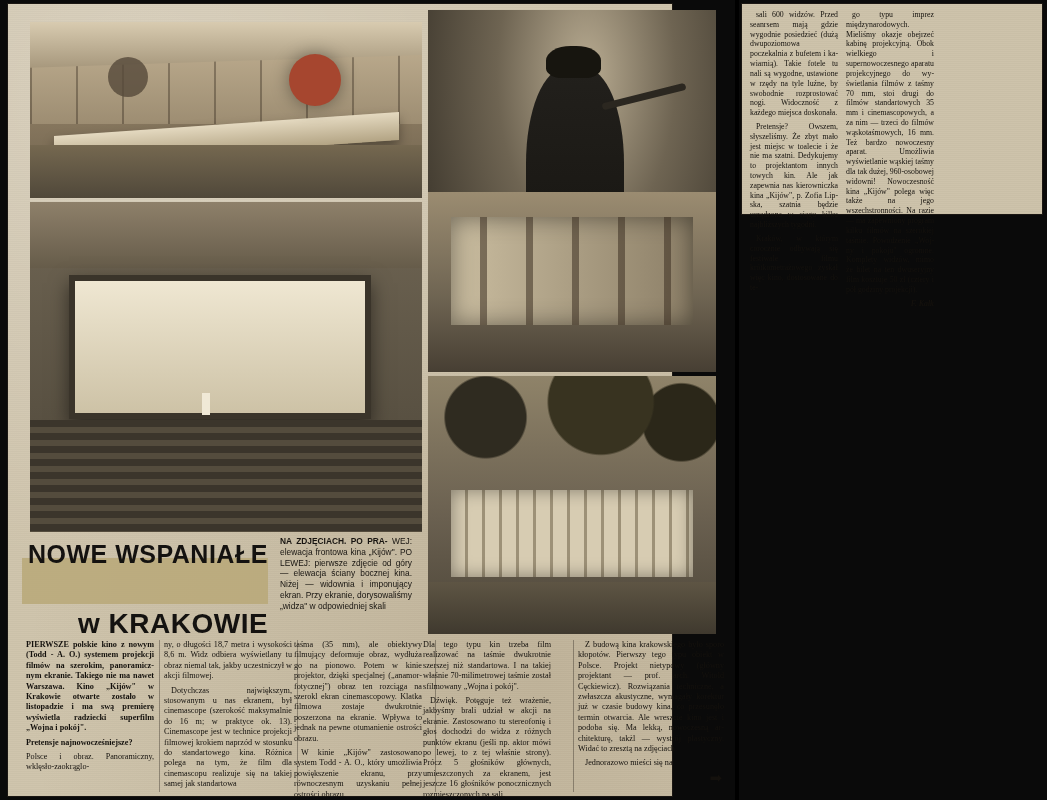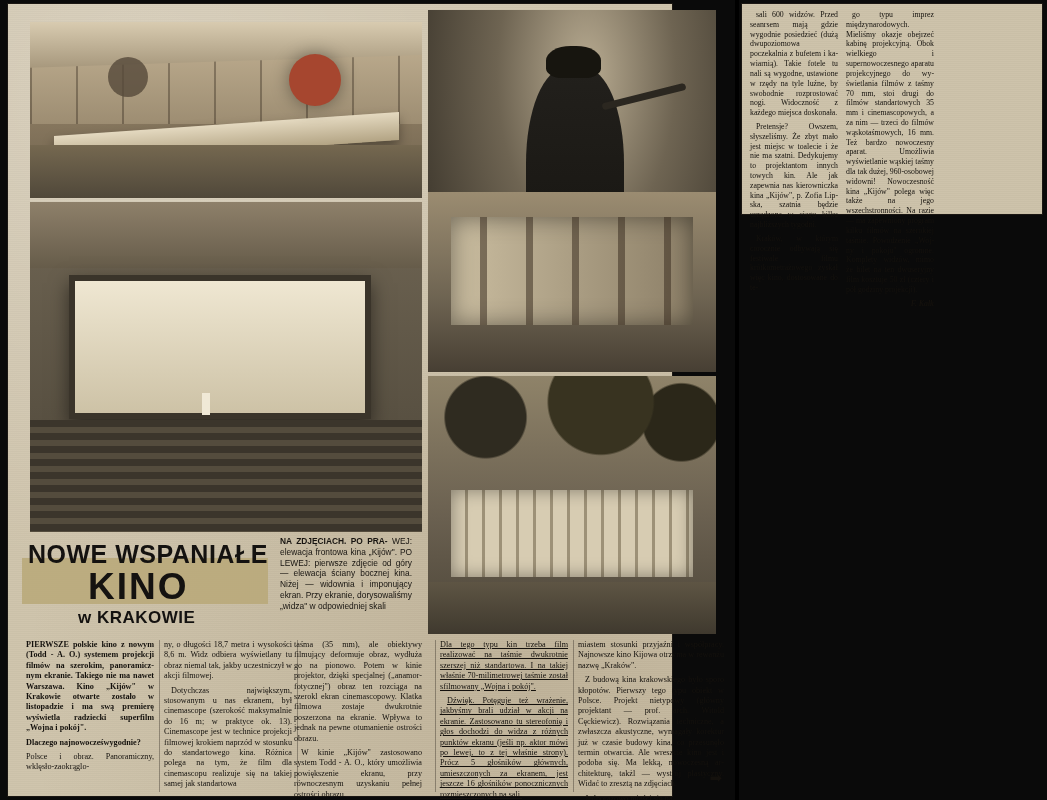--- a/index.html
+++ b/index.html
@@ -86,33 +86,33 @@
     background:linear-gradient(180deg,#5e5544,#3f392e);}
 
   
   .masthead{position:absolute;left:14px;top:530px;width:260px;height:100px;}
   .mast-band{position:absolute;left:0;top:24px;width:246px;height:46px;background:#b9a878;opacity:.85;}
   .mast-l1{position:absolute;left:6px;top:6px;font-family:"Liberation Sans",sans-serif;
      font-size:25px;font-weight:bold;letter-spacing:.5px;color:#141210;}
   .mast-l2{position:absolute;left:66px;top:32px;font-family:"Liberation Sans",sans-serif;
      font-size:37px;font-weight:bold;letter-spacing:2px;color:#141210;}
   .mast-l3{position:absolute;left:56px;top:74px;font-family:"Liberation Sans",sans-serif;
-     font-size:17px;font-weight:bold;letter-spacing:.5px;color:#141210;}
+     font-size:28px;font-weight:bold;letter-spacing:.5px;color:#141210;}
 
   
   .capbox{position:absolute;left:272px;top:532px;width:132px;height:96px;
      font-family:"Liberation Sans",sans-serif;font-size:8.4px;line-height:1.28;
      color:#171410;text-align:justify;}
 
   
   .cols{position:absolute;left:18px;top:636px;width:700px;height:152px;}
   .col{position:absolute;top:0;width:128px;height:152px;
      font-size:8.2px;line-height:1.27;color:#14110d;text-align:justify;
      font-family:"Liberation Serif",serif;}
-  .c1{left:0;font-family:Liberation Serif, serif;} .c2{left:138px;} .c3{left:268px;} .c4{left:414px;text-decoration:underline;} .c5{left:552px;width:146px;}
+  .c1{left:0;font-family:Liberation Serif, serif;} .c2{left:138px;} .c3{left:268px;} .c4{left:397px;} .c5{left:552px;width:146px;}
   .col p{margin:0 0 4px 0;text-indent:7px;}
   .col p.noind{text-indent:0;}
   .lead{font-weight:bold;}
   .arrow{position:absolute;right:2px;bottom:4px;font-size:15px;color:#14110d;}
 
   
   .vrule{position:absolute;top:636px;width:1px;height:152px;background:rgba(30,24,18,.35);}
 
   
   .sheet2{position:absolute;left:742px;top:4px;width:300px;height:210px;background:#cdc2aa;
@@ -171,55 +171,53 @@
 
     <div class="photo p5">
       <div class="trees"></div>
       <div class="glass"></div>
       <div class="ground"></div>
     </div>
 
     <div class="masthead">
       <div class="mast-band"></div>
       <div class="mast-l1">NOWE WSPANIAŁE</div>
-      <div class="mast-l2">KINO</div>
       <div class="mast-l3">w KRAKOWIE</div>
     </div>
 
     <div class="capbox">
       <span style="font-weight:bold">NA ZDJĘCIACH. PO PRA-</span>
       <span>WEJ: elewacja frontowa kina „Kijów". PO LEWEJ: pierwsze zdjęcie od góry — elewacja ściany bocznej ki­na. Niżej — widownia i imponujący ekran. Przy e­kranie, dorysowaliśmy „wi­dza" w odpowiedniej skali</span>
     </div>
 
     <div class="vrule" style="left:151px;"></div>
     <div class="vrule" style="left:289px;"></div>
     <div class="vrule" style="left:427px;"></div>
     <div class="vrule" style="left:565px;"></div>
 
     <div class="cols">
       <div class="col c1">
         <p class="noind lead">PIERWSZE polskie kino z nowym (Todd - A. O.) sy­stemem projekcji filmów na szerokim, panoramicz­nym ekranie. Takiego nie ma nawet Warszawa. Kino „Kijów" w Krakowie ot­warte zostało w listopadzie i ma swą premierę wyświe­tla radziecki superfilm „Wojna i pokój".</p>
-        <p class="noind" style="font-weight:bold">Dlaczego najnowocześ­wygodnie?</p>
+        <p class="noind" style="font-weight:bold">Pretensje najnowocześ­niejsze?</p>
         <p class="noind">Polsce i obraz. Panora­miczny, wklęsło-zaokrąglo-</p>
       </div>
       <div class="col c2">
         <p class="noind">ny, o długości 18,7 metra i wysokości 8,6 m. Widz od­biera wyświetlany tu obraz niemal tak, jakby uczestni­czył w akcji filmowej.</p>
         <p>Dotychczas największym, stosowanym u nas ekranem, był cinemascope (szerokość maksymalnie do 16 m; w praktyce ok. 13). Cinemascope jest w technice projekcji filmowej krokiem naprzód w stosunku do standartowego kina. Różni­ca polega na tym, że film dla cinemascopu realizuje się na takiej samej jak standartowa</p>
       </div>
       <div class="col c3">
         <p class="noind">taśma (35 mm), ale obiektywy filmujący deformuje obraz, wydłuża go na pionowo. Po­tem w kinie projektor, dzięki specjalnej („anamor­fotycznej") obraz ten rozciąga na szerokl ekran cinemascopo­wy. Klatka filmowa zostaje dwukrotnie poszerzona na e­kranie. Wpływa to jednak na pewne otumanienie ostrości obra­zu.</p>
         <p>W kinie „Kijów" zastosowa­no system Todd - A. O., który umożliwia powiększenie ekra­nu, przy równoczesnym uzy­skaniu pełnej ostrości obrazu.</p>
       </div>
       <div class="col c4">
         <p class="noind">Dla tego typu kin trzeba film realizować na taśmie dwukrot­nie szerszej niż standartowa. I na takiej właśnie 70-milime­trowej taśmie został sfilmowa­ny „Wojna i pokój".</p>
         <p>Dźwięk. Potęguje też wraże­nie, jakbyśmy brali udział w akcji na ekranie. Zastosowano tu stereofonię i głos dochodzi do widza z różnych punktów ekranu (jeśli np. aktor mówi po lewej, to z tej właśnie stro­ny). Prócz 5 głośników głów­nych, umieszczonych za ekra­nem, jest jeszcze 16 głośników ponocznicznych rozmieszczonych na sali.</p>
 
       </div>
       <div class="col c5">
-        <p class="noind">miastem stosunki przyjaźni i współpracy. Najnowsze kino Kijowa otrzyma w rewanżu nazwę „Kraków".</p>
         <p>Z budową kina krakowskiego było sporo kłopotów. Pierwszy tego typu obiekt w Polsce. Projekt nietypowy (główny projektant — prof. arch. Wi­told Cęckiewicz). Rozwiązania techniczne, a zwłaszcza aku­styczne, wymagały korektur już w czasie budowy kina, co przesunęło termin otwarcia. A­le wreszcie kino jest i podoba się. Ma lekką, nowoczesną ar­chitekturę, takżl — wystrój plastyczny. Widać to zresztą na zdjęciach.</p>
         <p>Jednorazowo mieści się na</p>
         <div class="arrow">➡</div>
       </div>
     </div>
   </div>
 
   <div class="edge"></div>
 
   <div class="sheet2">

